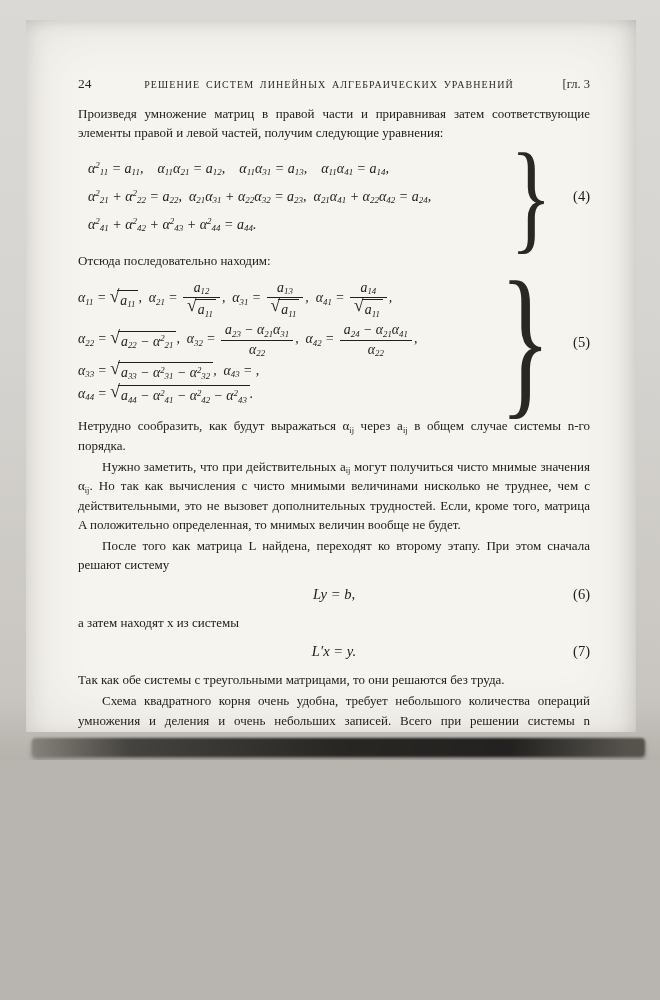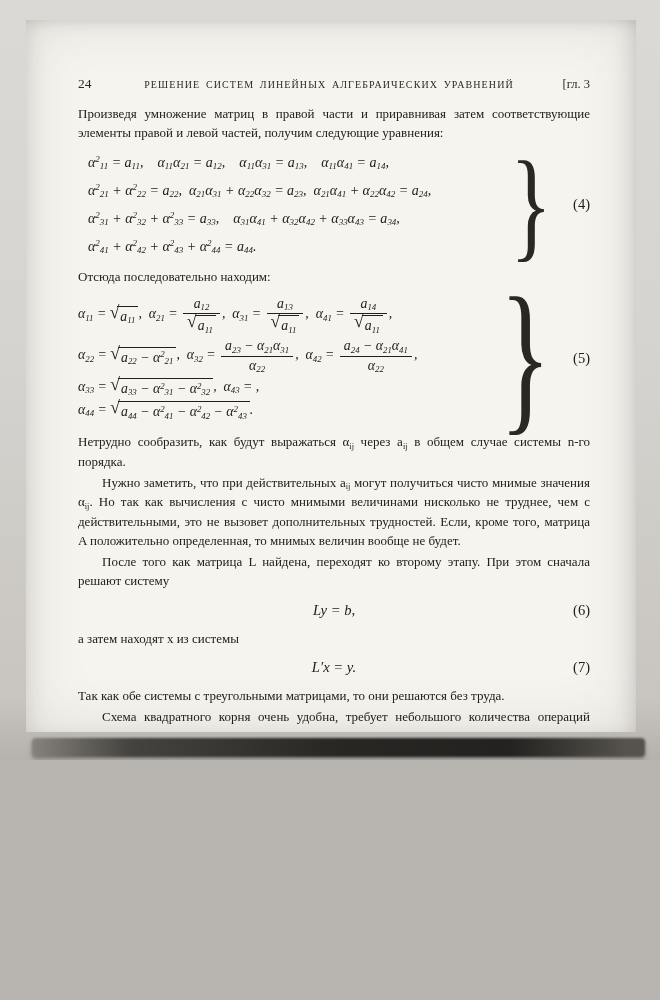--- a/index.html
+++ b/index.html
@@ -72,21 +72,20 @@
       <span class="rtitle">РЕШЕНИЕ СИСТЕМ ЛИНЕЙНЫХ АЛГЕБРАИЧЕСКИХ УРАВНЕНИЙ</span>
       <span class="chref">[гл. 3</span>
     </div>
 
     <p class="body-text">Произведя умножение матриц в правой части и приравнивая затем соответствующие элементы правой и левой частей, получим следующие уравнения:</p>
 
     <div class="eq-group">
       <div class="eq-rows eq4-rows">
         <div class="eq-row math">α<sup>2</sup><sub>11</sub> = a<sub>11</sub>, α<sub>11</sub>α<sub>21</sub> = a<sub>12</sub>, α<sub>11</sub>α<sub>31</sub> = a<sub>13</sub>, α<sub>11</sub>α<sub>41</sub> = a<sub>14</sub>,</div>
         <div class="eq-row math">α<sup>2</sup><sub>21</sub> + α<sup>2</sup><sub>22</sub> = a<sub>22</sub>, α<sub>21</sub>α<sub>31</sub> + α<sub>22</sub>α<sub>32</sub> = a<sub>23</sub>, α<sub>21</sub>α<sub>41</sub> + α<sub>22</sub>α<sub>42</sub> = a<sub>24</sub>,</div>
-        <div class="eq-row math">α<sup>2</sup><sub>31</sub> + α<sup>2</sup><sub>32</sub> + α<sup>2</sup><sub>33</sub> = a<sub>33</sub>, α<sub>31</sub>α<sub>41</sub> + α<sub>32</sub>α<sub>42</sub> + α<sub>33</sub>α<sub>43</sub> = a<sub>34</sub>,</div>
         <div class="eq-row math">α<sup>2</sup><sub>41</sub> + α<sup>2</sup><sub>42</sub> + α<sup>2</sup><sub>43</sub> + α<sup>2</sup><sub>44</sub> = a<sub>44</sub>.</div>
       </div>
       <div class="brace brace4">}</div>
       <div class="eq-num">(4)</div>
     </div>
 
     <p class="body-text">Отсюда последовательно находим:</p>
 
     <div class="eq-group">
       <div class="eq-rows eq5-rows">

